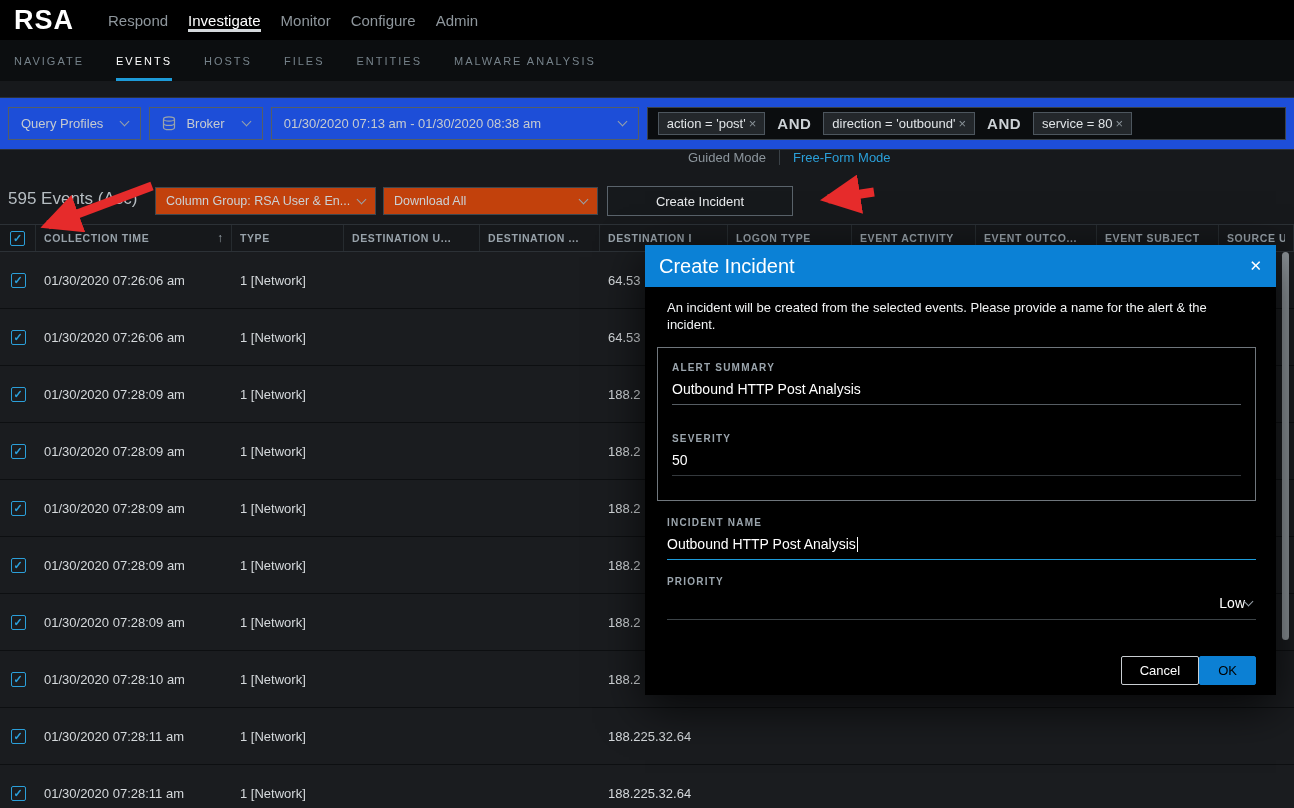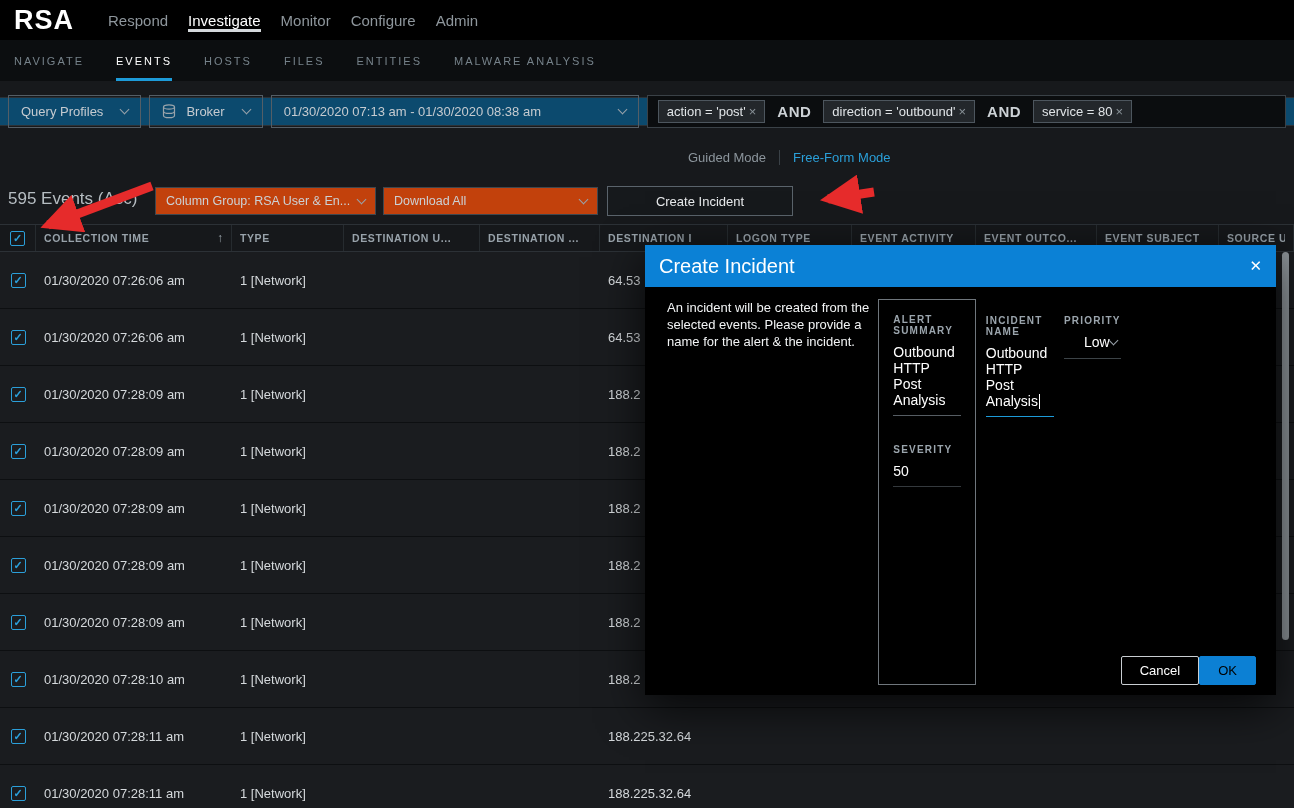--- a/index.html
+++ b/index.html
@@ -36,22 +36,22 @@
     padding-left: 14px; z-index: 10;
   }
   .subnav-item {
     display: flex; align-items: center; font-size: 11px; letter-spacing: 2px;
     color: #76828a; cursor: pointer; border-bottom: 3px solid transparent; padding-top: 3px;
   }
   .subnav-item.active { color: #fff; border-bottom-color: #1d9bd9; }
 
   
   .query-bar {
-    position: absolute; top: 97px; left: 0; right: 0; height: 29px;
-    background: #0c4a6e; border-top: 1px solid #2c3136; border-bottom: 1px solid #2c3136;
+    position: absolute; top: 97px; left: 0; right: 0; height: 53px;
+    background: #1d4ed8; border-top: 1px solid #2c3136; border-bottom: 1px solid #2c3136;
     display: flex; align-items: center; gap: 8px; padding: 0 8px; z-index: 10;
   }
   .qbtn {
     height: 33px; border: 1px solid #545e66; background: transparent;
     color: #c6cbd0; font-size: 13px; display: flex; align-items: center;
     gap: 18px; padding: 0 12px; cursor: pointer; white-space: nowrap;
   }
   .chev {
     width: 7px; height: 7px; border-right: 1.5px solid #98a2aa;
     border-bottom: 1.5px solid #98a2aa; transform: rotate(45deg);
@@ -143,21 +143,21 @@
     z-index: 40; box-shadow: 0 12px 44px rgba(0,0,0,.75);
     display: flex; flex-direction: column; background: #000;
   }
   .modal-header {
     height: 42px; background: #0b81d6; color: #fff; display: flex;
     align-items: center; padding: 0 14px; flex: none;
   }
   .modal-title { font-size: 20px; font-weight: 400; }
   .modal-close { margin-left: auto; font-size: 15px; color: #fff; cursor: pointer; }
   .modal-body {
-    flex: 1; display: flex; padding: 12px 20px 10px 12px;
+    flex: 1; display: flex; flex-direction: column; padding: 12px 20px 10px 12px;
     overflow: hidden;
   }
   .modal-desc { color: #f2f4f5; font-size: 13px; line-height: 1.32; margin-bottom: 14px; padding-left: 10px; }
   .field-group { border: 1px solid #6f767c; padding: 14px 14px 24px 14px; }
   .flabel {
     display: block; color: #9ba5ad; font-size: 10px; font-weight: 700;
     letter-spacing: 1.2px; margin-bottom: 8px;
   }
   .finput {
     color: #fff; font-size: 14px; padding-bottom: 7px;

